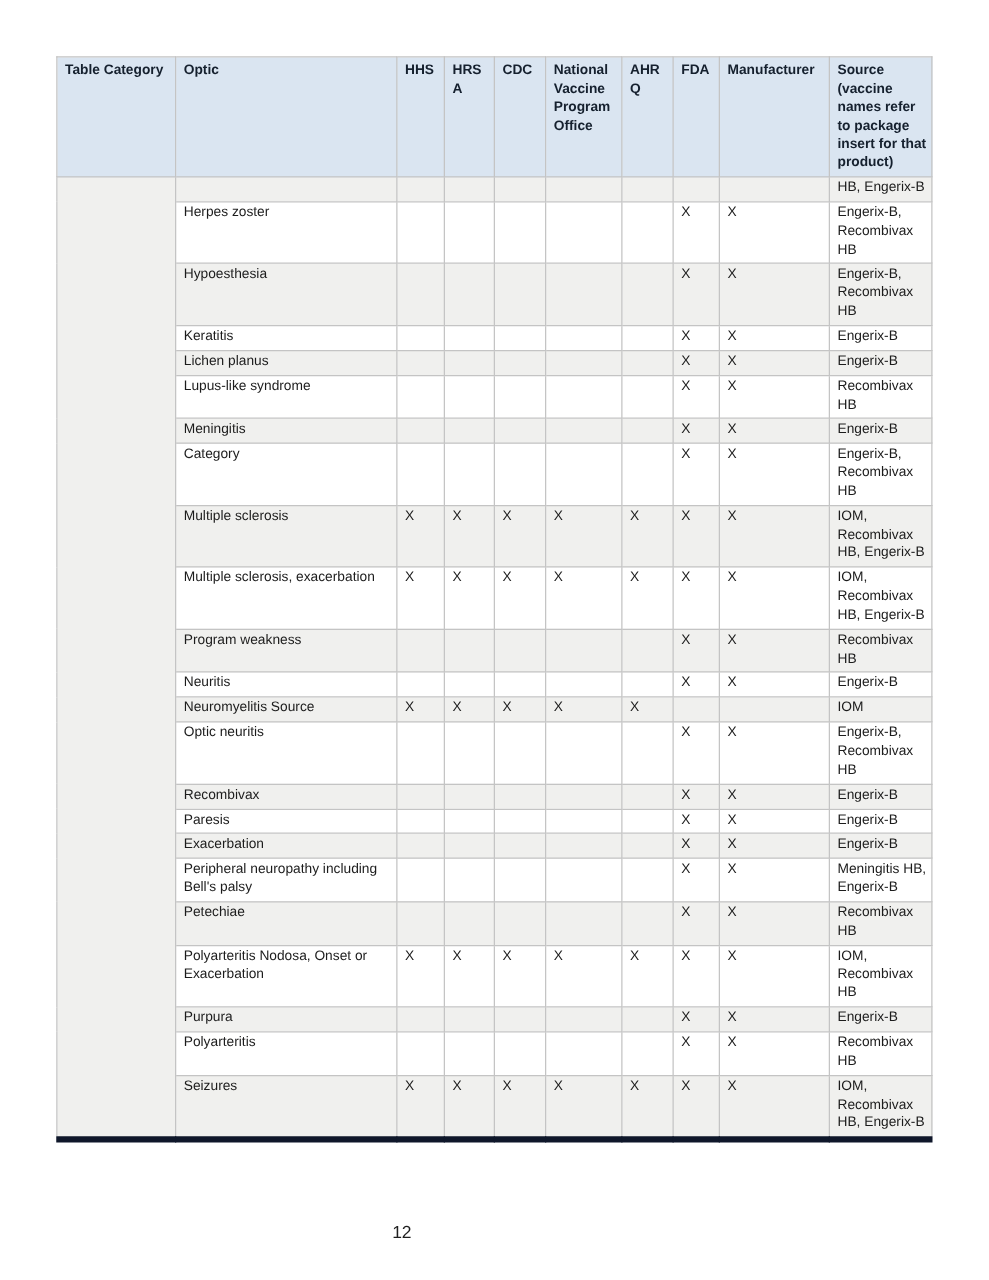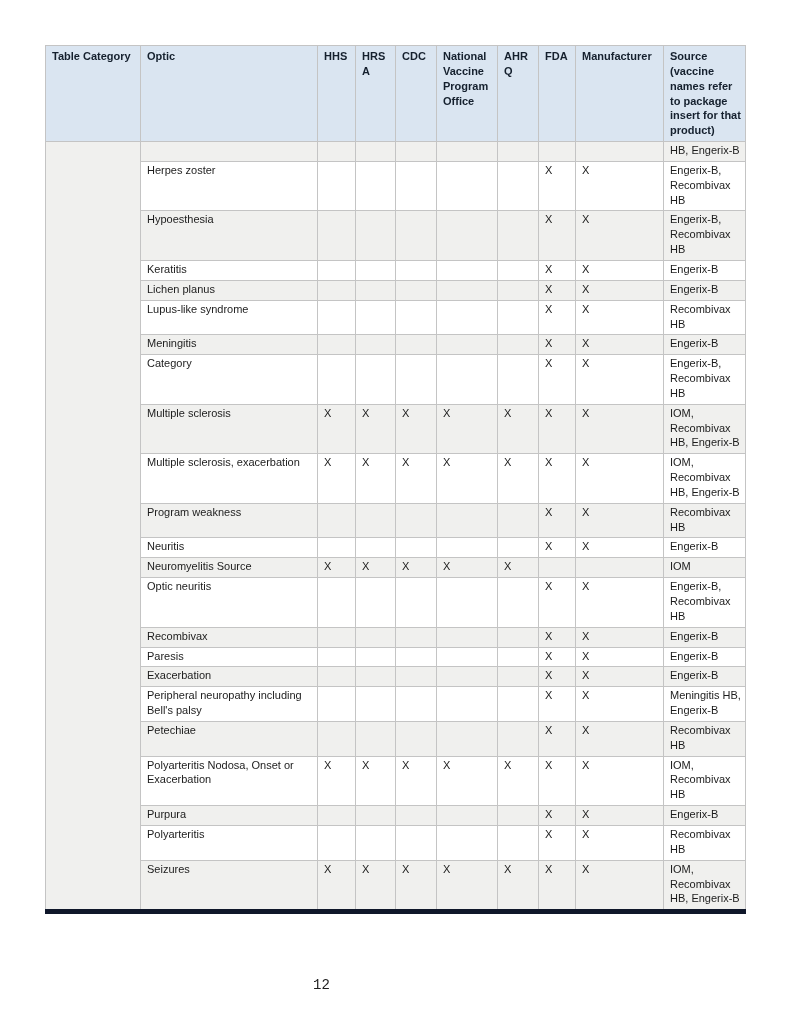--- a/index.html
+++ b/index.html
@@ -41,21 +41,21 @@
     padding-top:3px;
   }
   .injury-table tbody td{background:#ffffff;}
   .injury-table tbody tr.stripe td{background:var(--stripe-bg);}
   .injury-table tbody td.category{background:#ffffff;}
   .injury-table{border-bottom:5px solid #0f172a;padding-left:36px;}
   .page-number{
     position:absolute;
     left:0;top:977px;width:643px;
     text-align:center;
-    font-family:Liberation Mono, monospace;
+    font-family:Liberation Sans, sans-serif;
     font-size:14px;
     color:#1f1f1f;
   }
 </style>
 </head>
 <body>
 
 <div class="page">
   <table class="injury-table">
     <colgroup>

